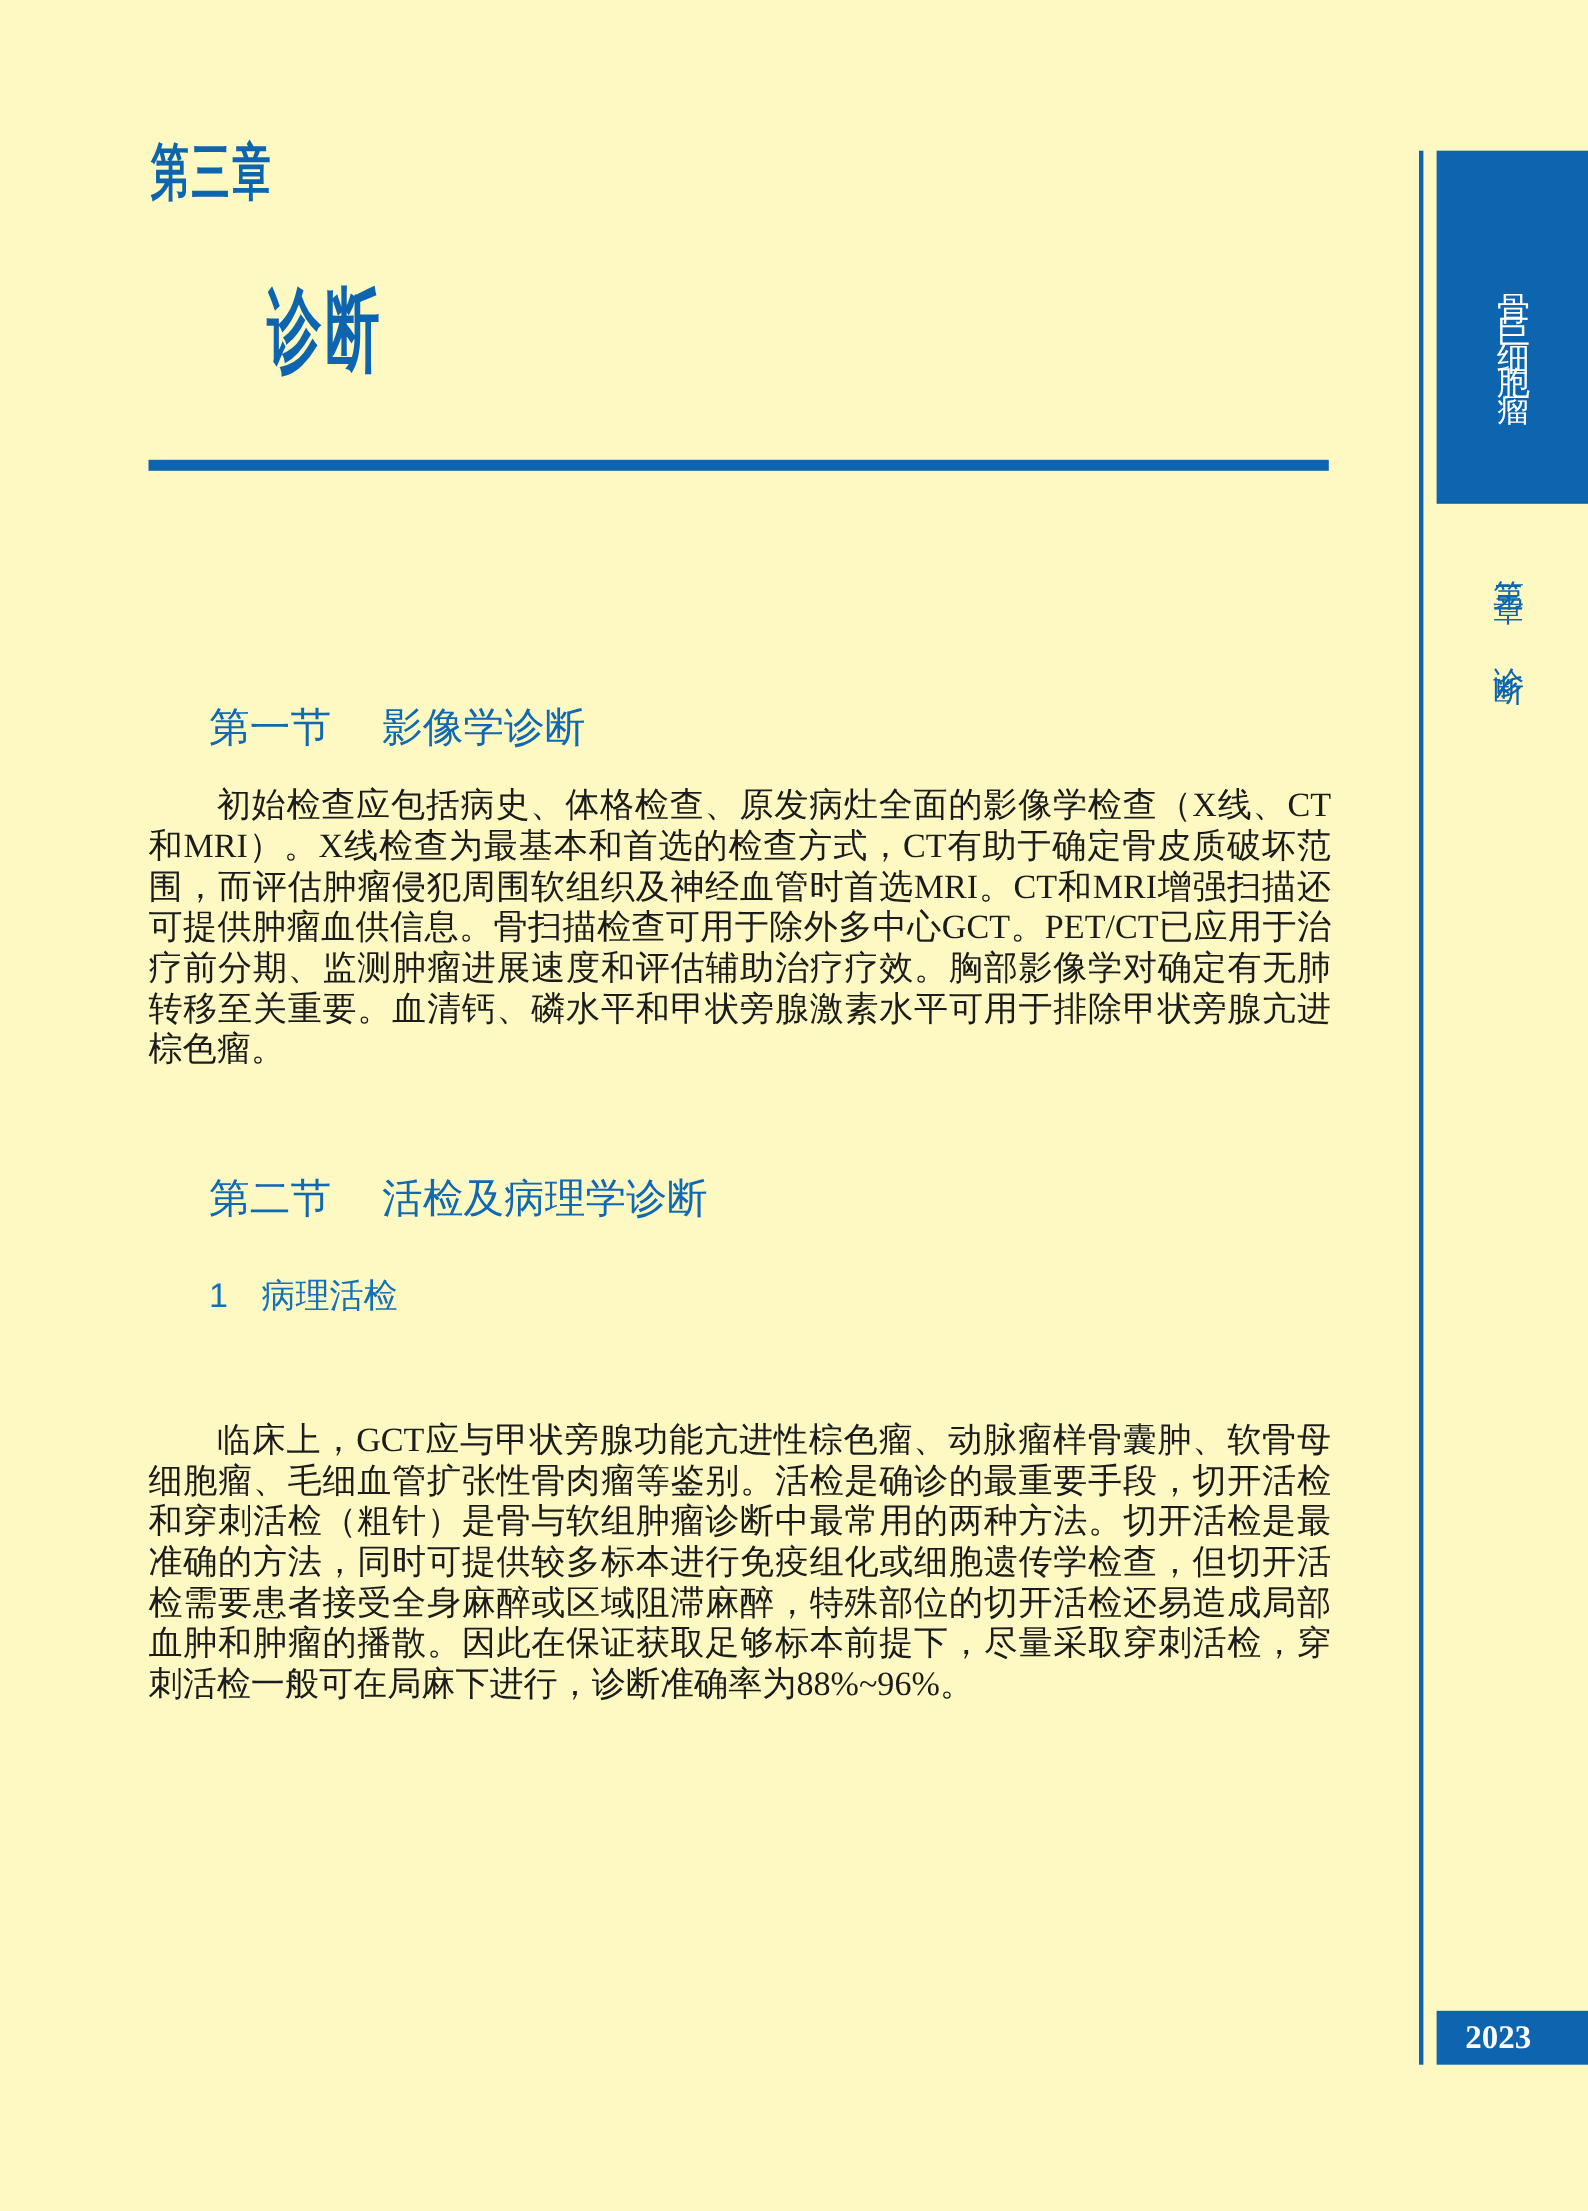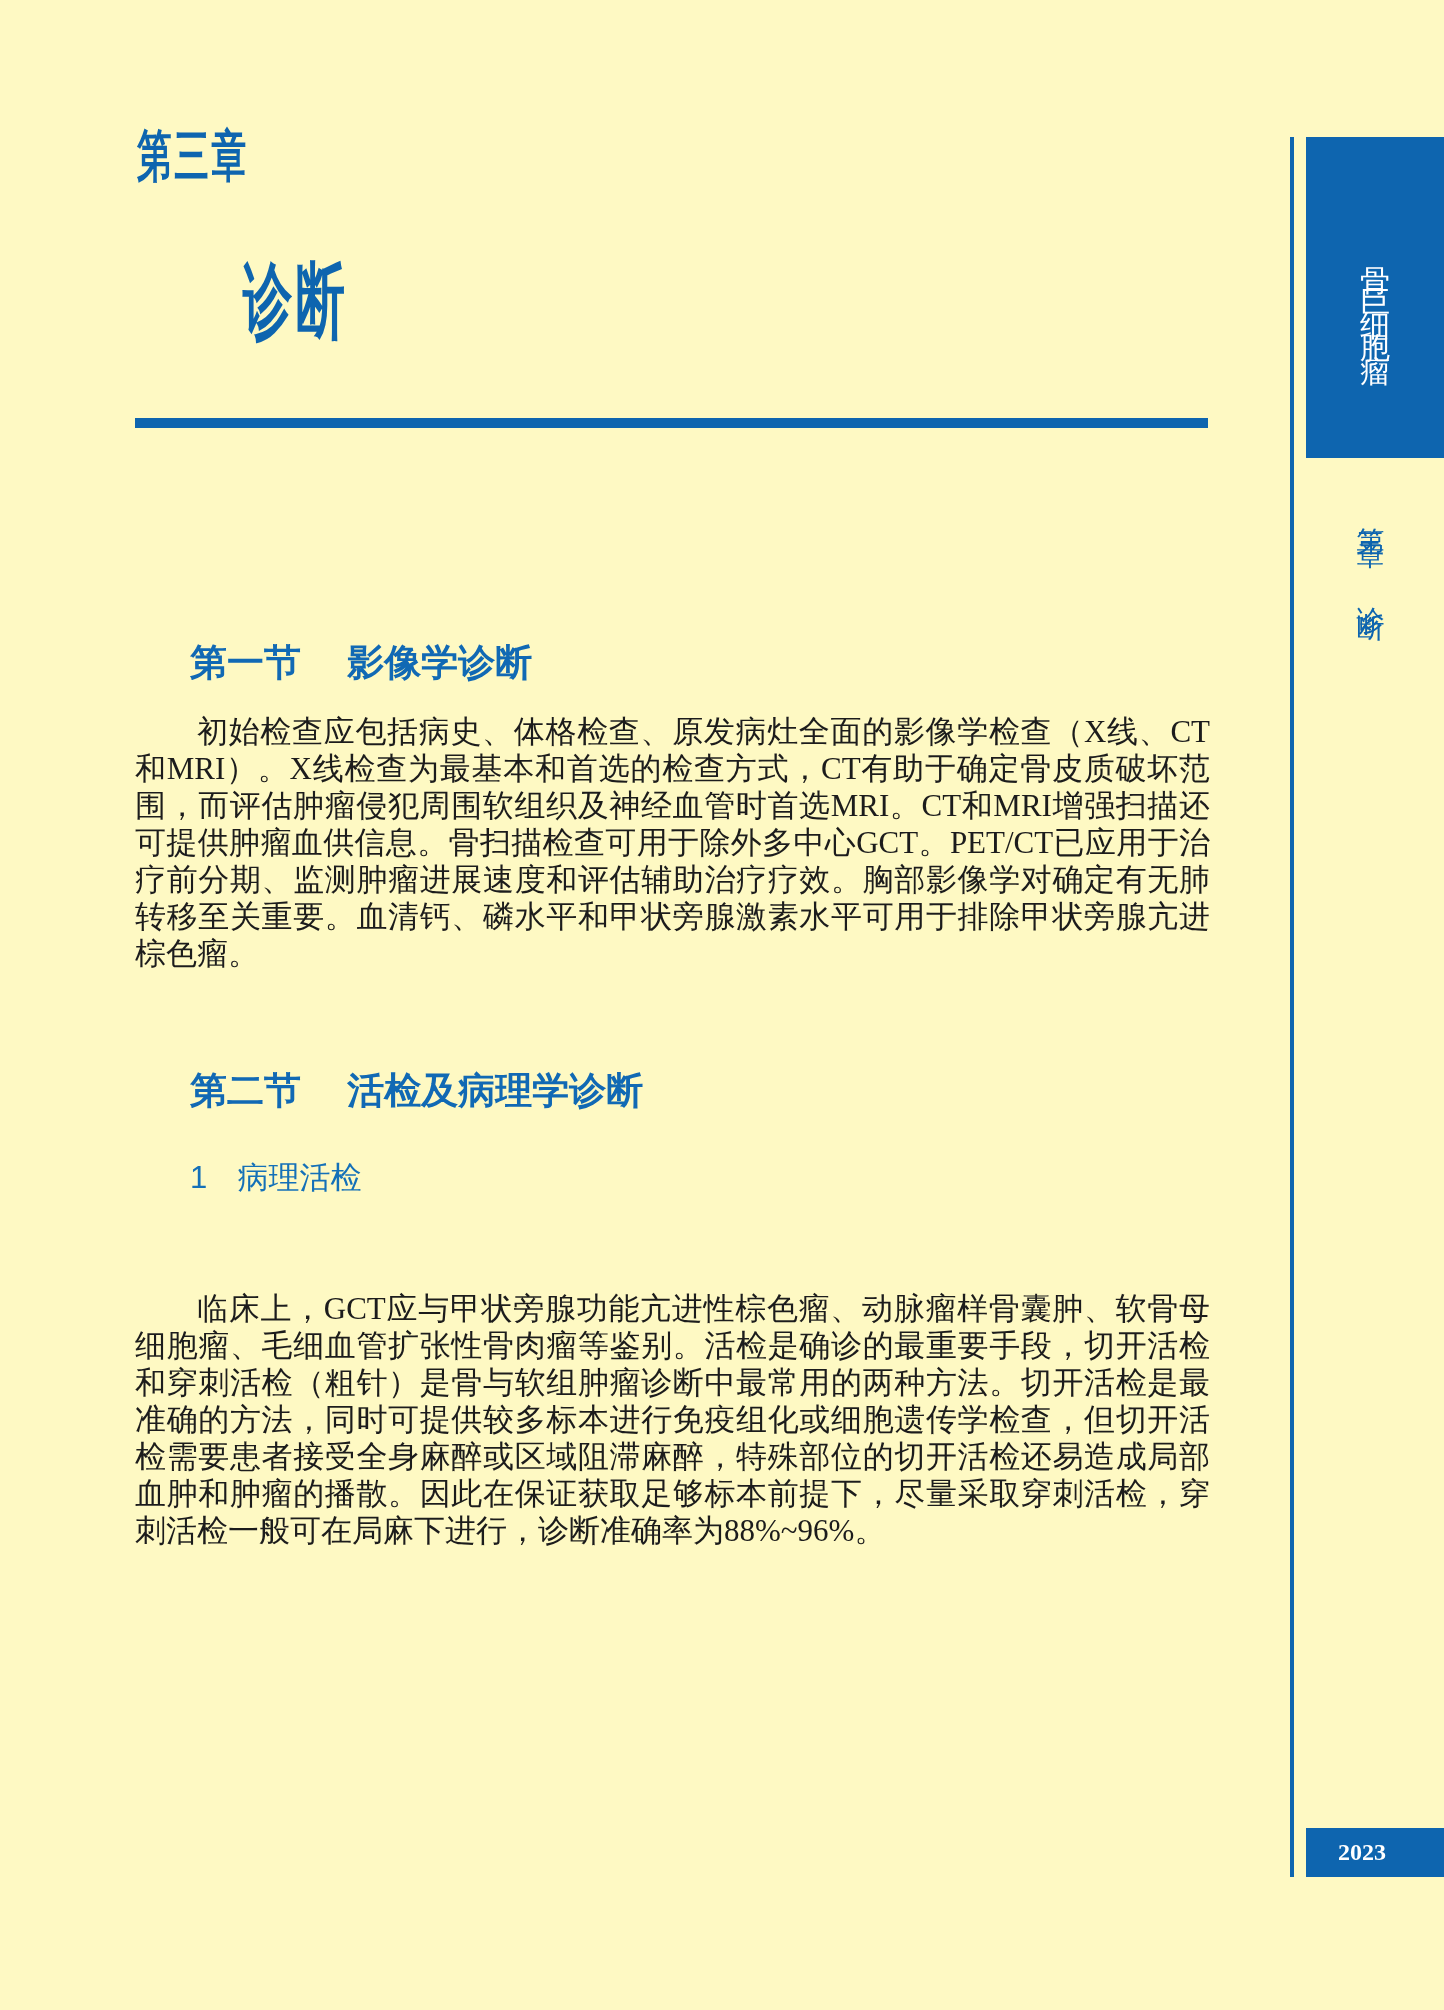--- a/index.html
+++ b/index.html
@@ -56,28 +56,28 @@
     font-family:"Liberation Serif","DejaVu Serif",serif;
   }
   .side-chapter .gap{margin-top:24px;display:inline-block;}
   .page-num-box{
     position:absolute;left:1306px;top:1828px;
     width:138px;height:49px;background:#0e65af;
     display:flex;align-items:center;justify-content:center;
     padding-right:0;box-sizing:border-box;
   }
   .page-num{
-    color:#ffffff;font-weight:bold;font-size:24px;
+    color:#ffffff;font-weight:bold;font-size:30px;
     font-family:"Liberation Serif","DejaVu Serif",serif;
     margin-right:26px;
   }
   
   .section-heading{
     position:absolute;left:190px;margin:0;
-    color:#1169b4;font-size:37px;font-weight:bold;
+    color:#1169b4;font-size:37px;font-weight:normal;
     font-family:"Liberation Serif","DejaVu Serif",serif;
     white-space:nowrap;line-height:1;
   }
   .section-heading .sec-title{margin-left:1em;}
   .subsection-heading{
     position:absolute;left:190px;margin:0;
     color:#1470b8;font-size:31px;font-weight:500;
     font-family:"Liberation Sans","DejaVu Sans",sans-serif;
     white-space:nowrap;line-height:1;
   }

